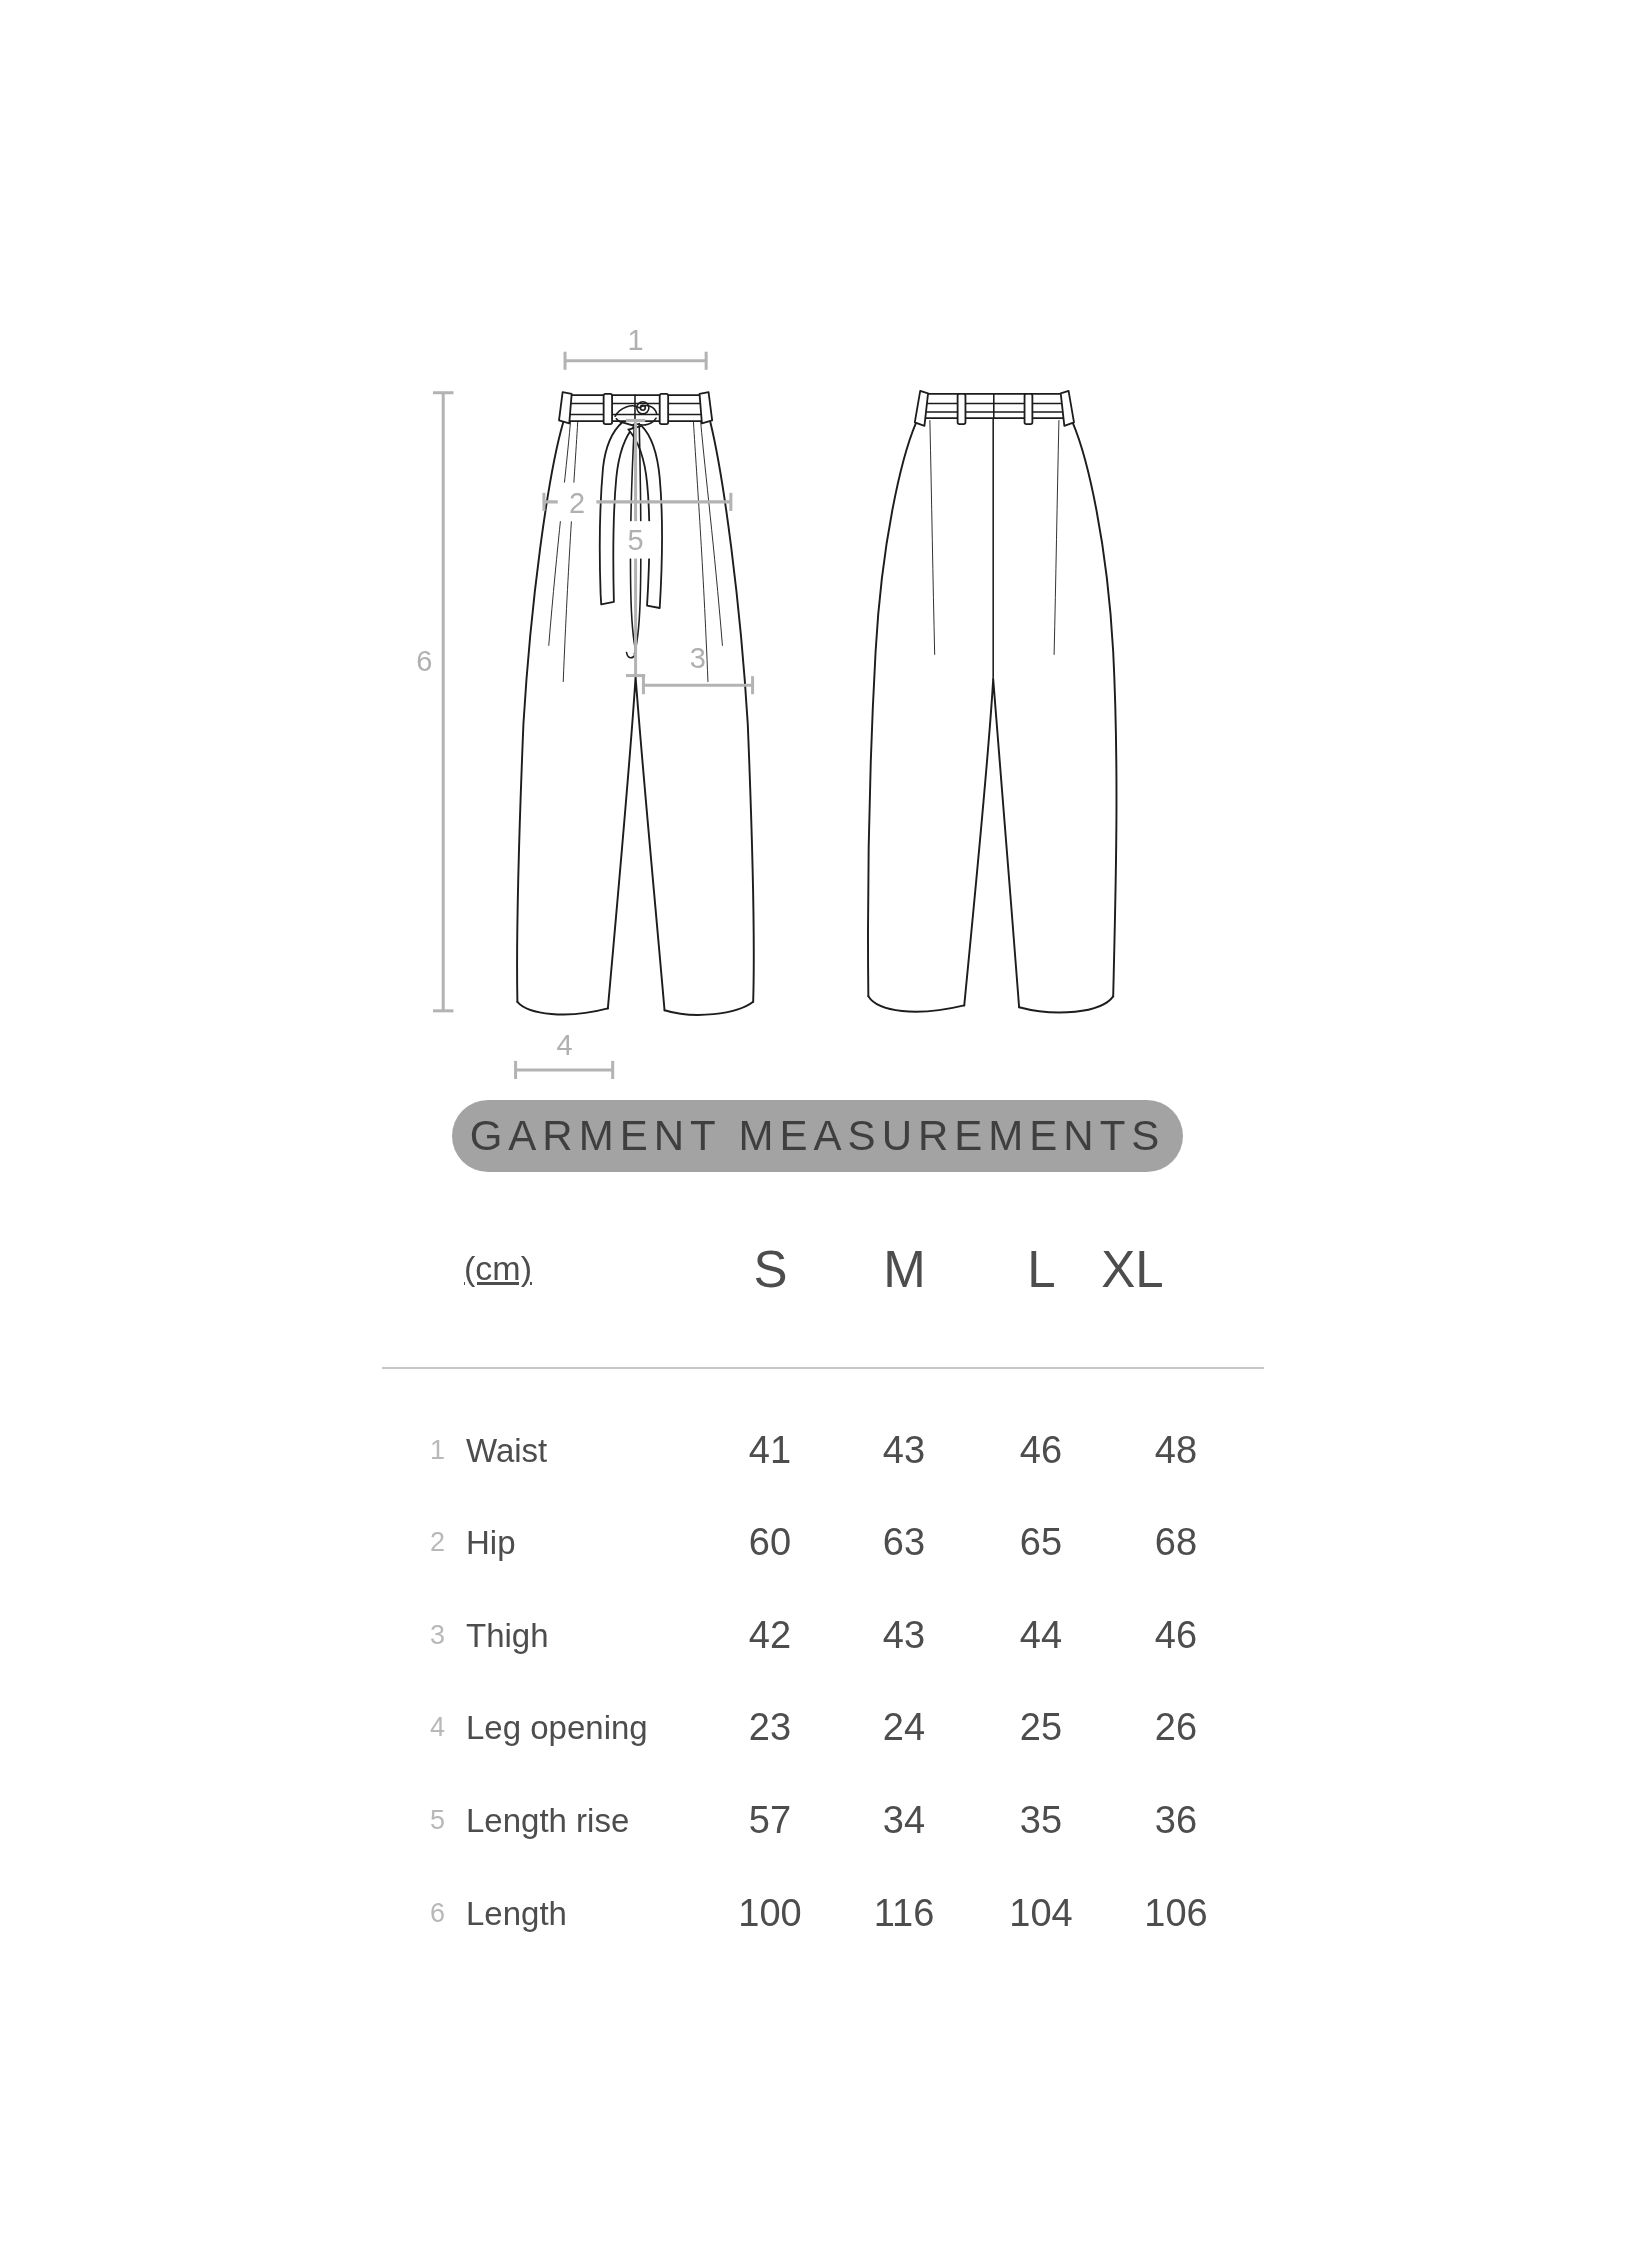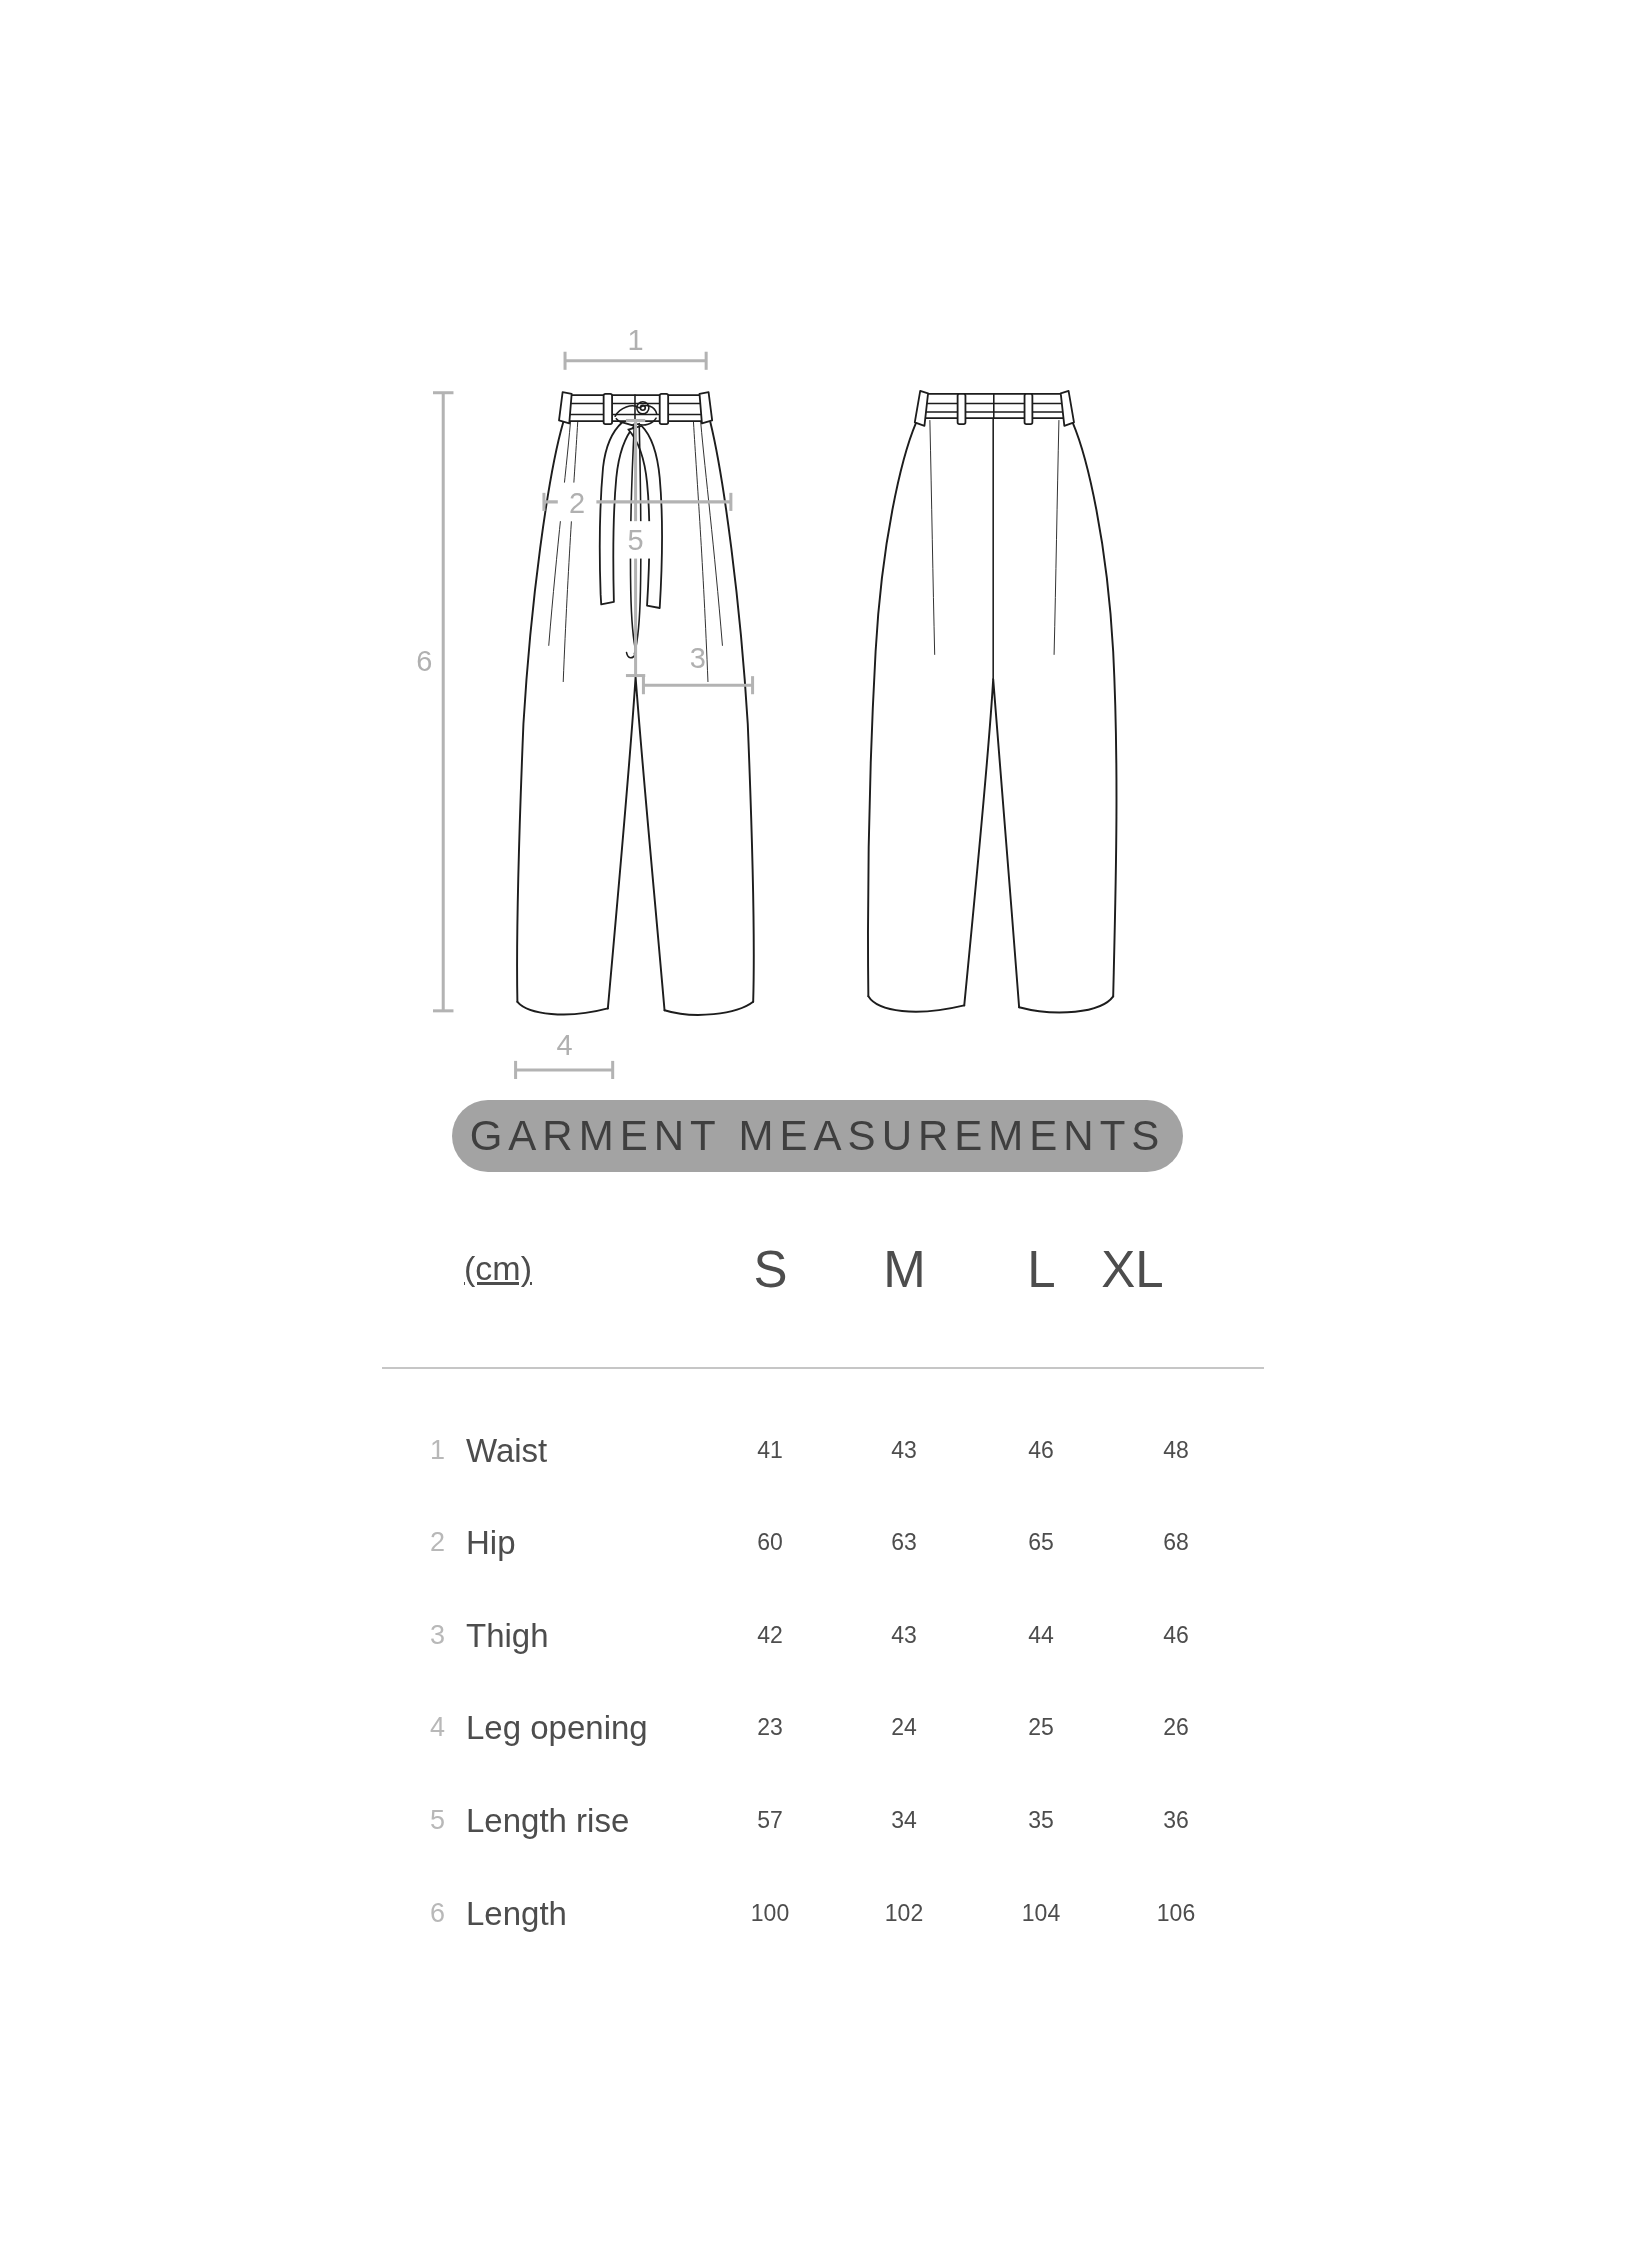--- a/index.html
+++ b/index.html
@@ -43,21 +43,21 @@
   .trow .num{
     position:absolute;left:416px;width:29px;text-align:right;
     font-size:27px;color:#b8b8b8;line-height:37px;
   }
   .trow .lbl{
     position:absolute;left:466px;
     font-size:33px;color:#4d4d4d;line-height:37px;
   }
   .trow .val{
     position:absolute;width:96px;text-align:center;
-    font-size:23px;color:#4d4d4d;line-height:37px;
+    font-size:38px;color:#4d4d4d;line-height:37px;
   }
   .c1{left:722px}.c2{left:856px}.c3{left:993px}.c4{left:1128px}
 
   
   .outline{fill:none;stroke:#1d1d1d;stroke-width:3.2;stroke-linecap:round;stroke-linejoin:round;}
   .outline-fill{fill:#ffffff;stroke:#1d1d1d;stroke-width:3;stroke-linejoin:round;}
   .detail{fill:none;stroke:#1d1d1d;stroke-width:2.6;stroke-linecap:round;}
   .drape{fill:none;stroke:#2a2a2a;stroke-width:1.6;stroke-linecap:round;}
   .dim{stroke:#b3b3b3;stroke-width:5;fill:none;stroke-linecap:butt;}
   .dimlabel{fill:#b0b0b0;font-size:48px;font-family:"Liberation Sans",sans-serif;}
@@ -227,19 +227,19 @@
     <span class="val c1">57</span>
     <span class="val c2">34</span>
     <span class="val c3">35</span>
     <span class="val c4">36</span>
   </div>
 
   <div class="trow r6">
     <span class="num">6</span>
     <span class="lbl">Length</span>
     <span class="val c1">100</span>
-    <span class="val c2">102</span>
+    <span class="val c2">116</span>
     <span class="val c3">104</span>
     <span class="val c4">106</span>
   </div>
 
 </div>
 
 
 </body></html>

